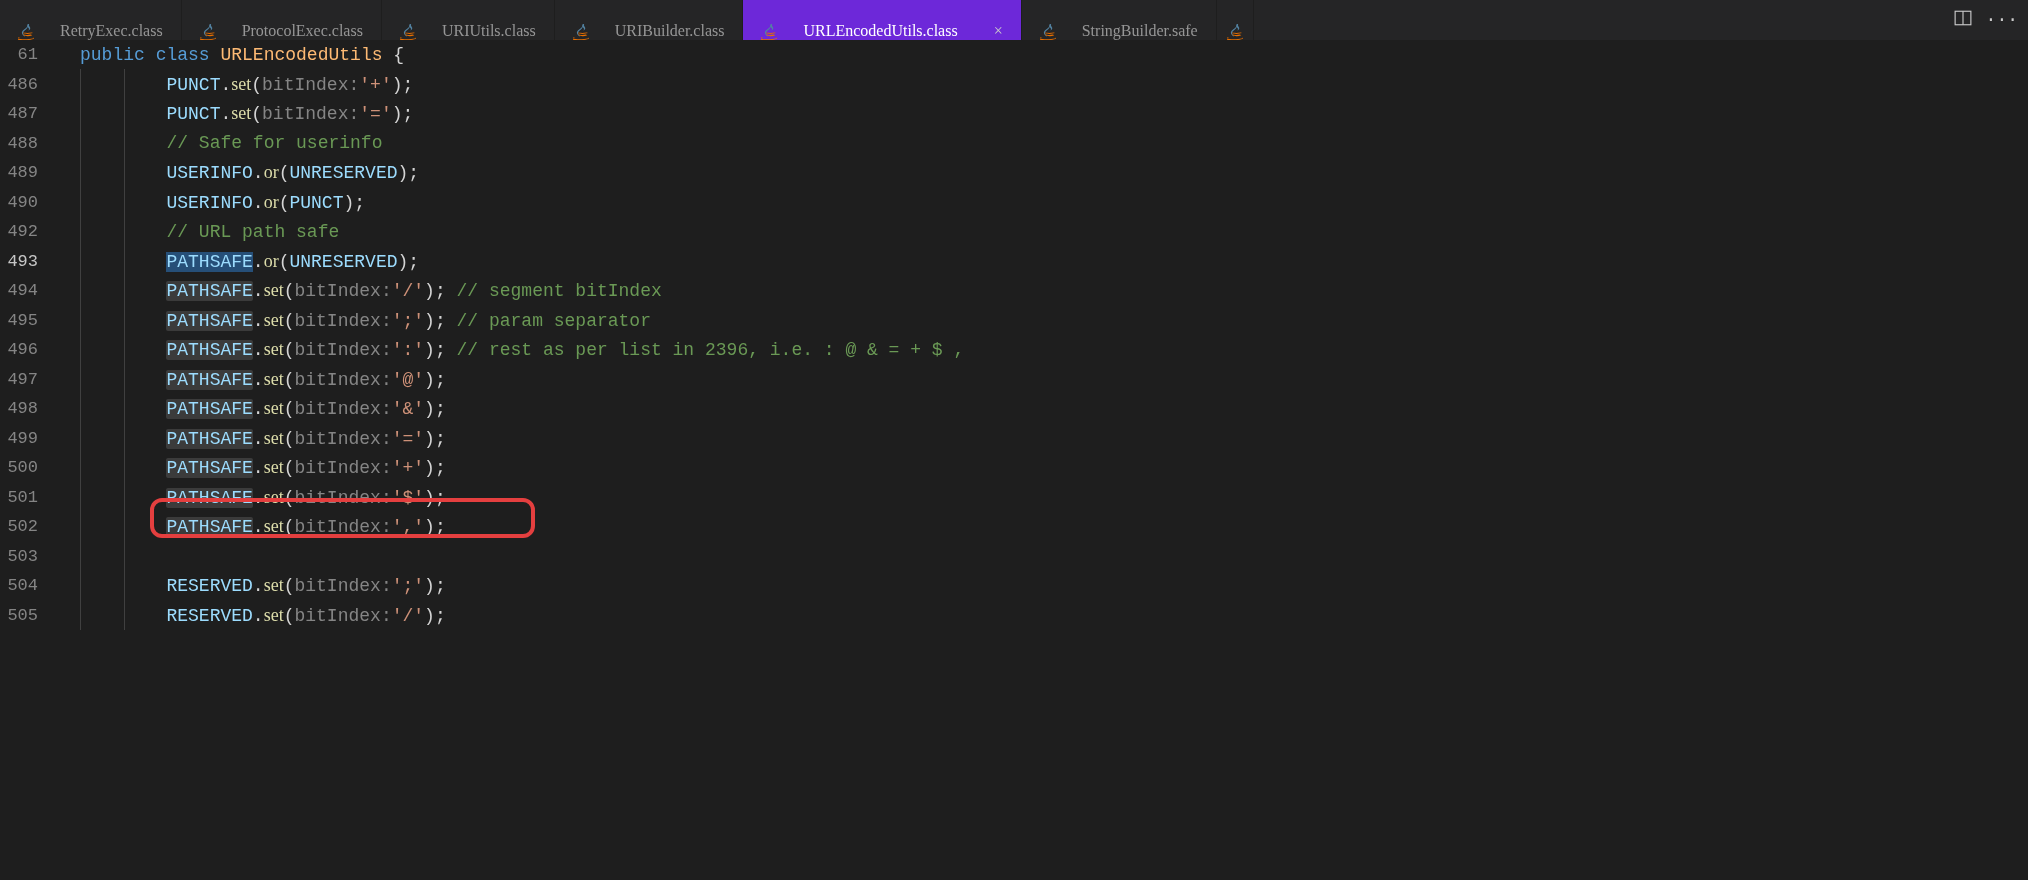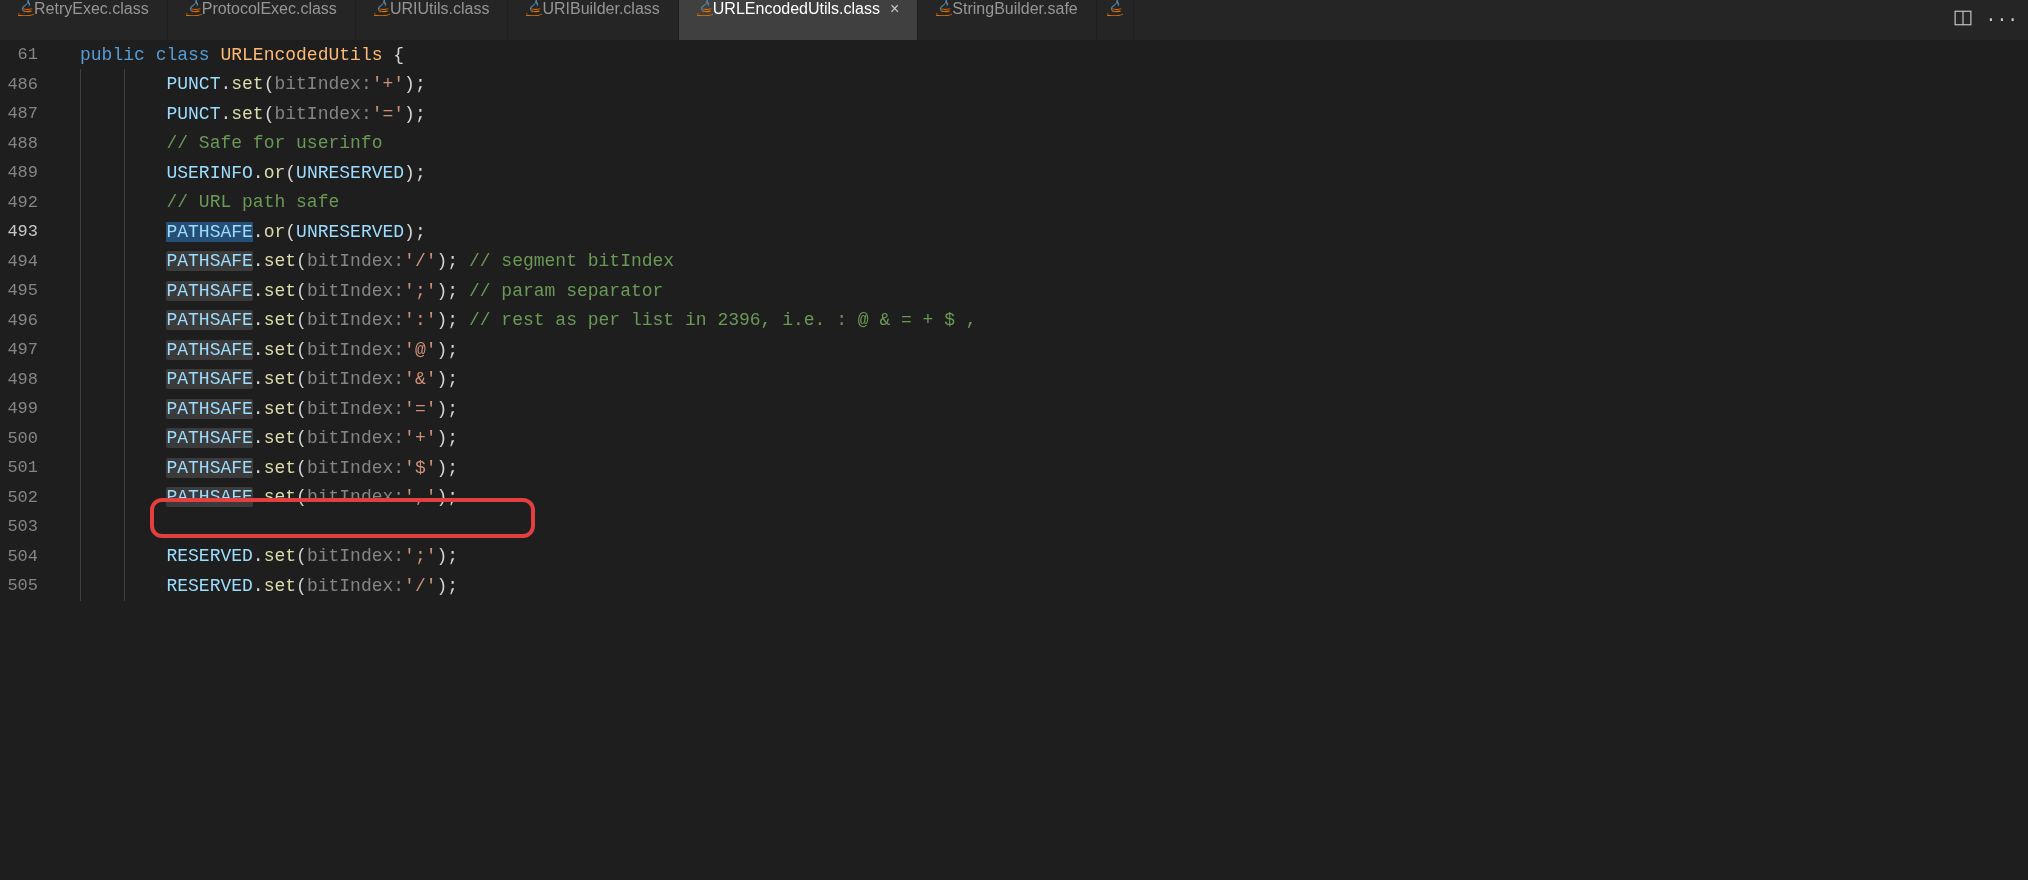--- a/index.html
+++ b/index.html
@@ -13,31 +13,32 @@
     overflow: hidden;
   }
   .tabs {
     display: flex;
     background: #252526;
     height: 40px;
     align-items: stretch;
   }
   .tab {
     display: flex;
-    align-items: flex-start;
+    align-items: flex-end;
     padding: 0 18px;
     color: #969696;
     border-right: 1px solid #1e1e1e;
     cursor: pointer;
-    font-family: Liberation Sans, sans-serif;
+    font-family: Liberation Serif, serif;
     font-size: 16px;
     position: relative;
+    gap: 26px;
   }
   .tab.active {
-    background: #404040;
+    background: #6d28d9;
     color: #ffffff;
   }
   .tab .close {
     margin-left: 10px;
     font-size: 16px;
     color: #cccccc;
   }
   .tab.last-icon-only {
     padding: 0 10px;
   }
@@ -86,21 +87,21 @@
     height: 30px;
     background: #404040;
   }
   .code {
     white-space: pre;
     padding-left: 22px;
   }
   .kw { color: #569cd6; }
   .type { color: #fdba74; }
   .var { color: #9cdcfe; }
-  .method { color: #dcdcaa; }
+  .method { color: #dcdcaa; font-family: Liberation Serif, serif; }
   .str { color: #ce9178; }
   .comment { color: #6a9955; margin-top: 17px; }
   .punct { color: #d4d4d4; }
   .param-hint { color: #858585; }
   .highlight-word {
     background: rgba(87,87,87,0.5);
     border-radius: 2px;
   }
   .cursor-sel {
     background: #264f78;
@@ -252,20 +253,28 @@
 
   <div class="code-line">
     <div class="gutter">489</div>
     <div class="guides">
         <div class="indent-guide" style="left:22px"></div>
         <div class="indent-guide" style="left:66px"></div>
       </div>
     <div class="code">        <span class="var">USERINFO</span><span class="punct">.</span><span class="method">or</span><span class="punct">(</span><span class="var">UNRESERVED</span><span class="punct">)</span><span class="punct">;</span></div>
   </div>
 
+  <div class="code-line">
+    <div class="gutter">490</div>
+    <div class="guides">
+        <div class="indent-guide" style="left:22px"></div>
+        <div class="indent-guide" style="left:66px"></div>
+      </div>
+    <div class="code">        <span class="var">USERINFO</span><span class="punct">.</span><span class="method">or</span><span class="punct">(</span><span class="var">PUNCT</span><span class="punct">)</span><span class="punct">;</span></div>
+  </div>
 
 
   <div class="code-line">
     <div class="gutter">492</div>
     <div class="guides">
         <div class="indent-guide" style="left:22px"></div>
         <div class="indent-guide" style="left:66px"></div>
       </div>
     <div class="code">        <span class="comment">// URL path safe</span></div>
   </div>

